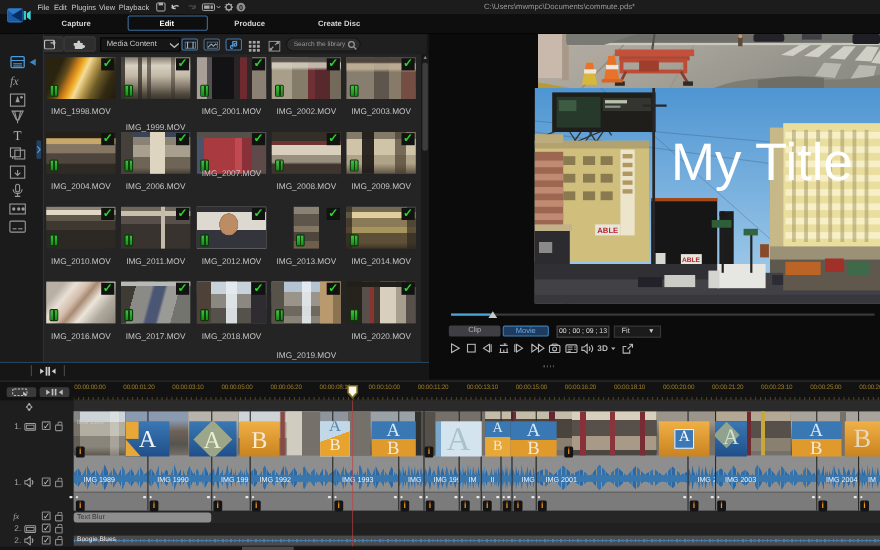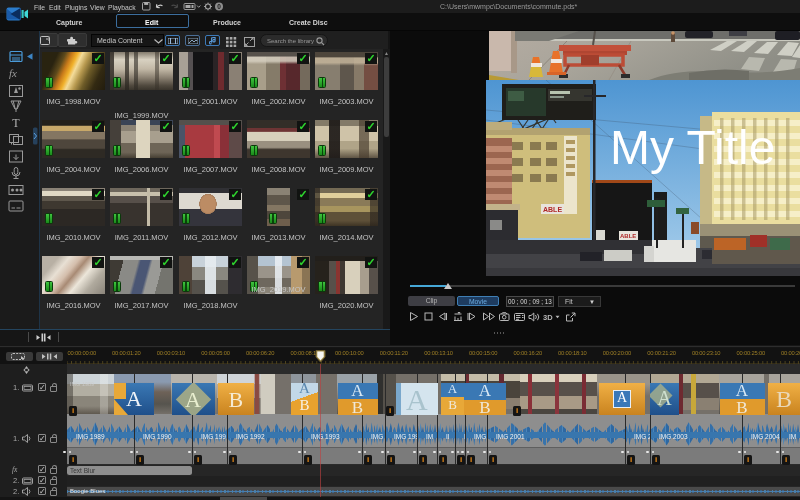--- a/index.html
+++ b/index.html
@@ -242,21 +242,21 @@
 <div class="chk" style="left:92px;top:121px">✓</div>
 <div class="abs gicon" style="left:45px;top:145px"></div>
 <div class="lbl" style="left:42px;top:165px">IMG_2004.MOV</div>
 <div class="thumb" style="left:110px;top:120px;background:linear-gradient(90deg,#45403a 0 18%,transparent 18% 42%,rgba(70,64,56,0.0) 42%),linear-gradient(90deg,transparent 0 42%,#ddd5bf 42% 64%,transparent 64%),linear-gradient(180deg,#3a4456 0 12%,#8a8274 12% 30%,#a89f8e 30% 60%,#6e6557 60% 85%,#463f33 100%)"></div>
 <div class="chk" style="left:160px;top:121px">✓</div>
 <div class="abs gicon" style="left:113px;top:145px"></div>
 <div class="lbl" style="left:110px;top:165px">IMG_2006.MOV</div>
 <div class="thumb" style="left:179px;top:120px;background:linear-gradient(180deg,#54504c 0 14%,transparent 14%),linear-gradient(90deg,#4a5468 0 10%,#a83a40 10% 55%,#c04a50 55% 65%,#8a3038 65% 80%,#5e4a48 80%),linear-gradient(180deg,transparent 0 62%,rgba(30,26,26,0.75) 78% 100%)"></div>
 <div class="chk" style="left:229px;top:121px">✓</div>
 <div class="abs gicon" style="left:182px;top:145px"></div>
-<div class="lbl" style="left:179px;top:165px">IMG_2007.MOV</div>
+<div class="lbl" style="left:179px;top:153px">IMG_2007.MOV</div>
 <div class="thumb" style="left:247px;top:120px;background:linear-gradient(180deg,#332e28 0 22%,#6e3434 22% 30%,#d8d0bc 32% 55%,#9a9080 55% 72%,#3e362e 78% 100%),linear-gradient(90deg,rgba(40,36,30,0.6) 0 10%,transparent 10% 84%,rgba(40,36,30,0.55) 84%)"></div>
 <div class="chk" style="left:297px;top:121px">✓</div>
 <div class="abs gicon" style="left:250px;top:145px"></div>
 <div class="lbl" style="left:247px;top:165px">IMG_2008.MOV</div>
 <div class="thumb" style="left:315px;top:120px;background:linear-gradient(90deg,transparent 0 22%,rgba(30,26,24,0.92) 22% 40%,transparent 40% 70%,rgba(70,58,44,0.65) 70% 86%,transparent 86%),linear-gradient(180deg,#837a68 0 16%,#cfc3a8 16% 55%,#b0a488 55% 75%,#5e5444 100%)"></div>
 <div class="chk" style="left:365px;top:121px">✓</div>
 <div class="abs gicon" style="left:318px;top:145px"></div>
 <div class="lbl" style="left:315px;top:165px">IMG_2009.MOV</div>
 <div class="thumb" style="left:42px;top:188px;background:linear-gradient(180deg,#8a8276 0 8%,#e0d8c4 8% 20%,#5e574c 20% 34%,#3e3830 34% 55%,#2c2824 55% 100%),linear-gradient(90deg,rgba(24,22,20,0.5) 0 12%,transparent 12% 85%,rgba(24,22,20,0.5) 85%)"></div>
 <div class="chk" style="left:92px;top:189px">✓</div>
@@ -287,21 +287,21 @@
 <div class="chk" style="left:160px;top:257px">✓</div>
 <div class="abs gicon" style="left:113px;top:281px"></div>
 <div class="lbl" style="left:110px;top:301px">IMG_2017.MOV</div>
 <div class="thumb" style="left:179px;top:256px;background:linear-gradient(90deg,#4e4238 0 20%,transparent 20% 42%,rgba(230,236,240,0.9) 42% 58%,transparent 58% 78%,#2e2c30 78%),linear-gradient(180deg,#c8d2da 0 30%,#8a8880 30% 62%,#55524c 62% 100%)"></div>
 <div class="chk" style="left:229px;top:257px">✓</div>
 <div class="abs gicon" style="left:182px;top:281px"></div>
 <div class="lbl" style="left:179px;top:301px">IMG_2018.MOV</div>
 <div class="thumb" style="left:247px;top:256px;background:linear-gradient(90deg,#57524a 0 18%,transparent 18% 44%,rgba(235,240,245,0.85) 44% 56%,transparent 56% 70%,#b89a6e 70% 88%,#8a7454 88%),linear-gradient(180deg,#b4c4d2 0 26%,#9a948a 26% 58%,#6e685e 58% 82%,#8a8478 82% 100%)"></div>
 <div class="chk" style="left:297px;top:257px">✓</div>
 <div class="abs gicon" style="left:250px;top:281px"></div>
-<div class="lbl" style="left:247px;top:285px">IMG_2019.MOV</div>
+<div class="lbl" style="left:247px;top:318px">IMG_2019.MOV</div>
 <div class="thumb" style="left:315px;top:256px;background:linear-gradient(180deg,#221f1b 0 14%,transparent 14%),linear-gradient(90deg,#26221c 0 22%,#57504a 22% 34%,#8a3430 34% 40%,#3e3832 40% 48%,#d8d0bc 48% 72%,#a89e8e 72% 86%,#57504a 86%),linear-gradient(180deg,transparent 0 74%,rgba(28,25,21,0.7) 90% 100%)"></div>
 <div class="chk" style="left:365px;top:257px">✓</div>
 <div class="abs gicon" style="left:318px;top:281px"></div>
 <div class="lbl" style="left:315px;top:301px">IMG_2020.MOV</div>
 <div id="preview">
 
   <svg class="abs" style="left:99px;top:0" width="311" height="49" viewBox="0 0 311 49">
     <linearGradient id="pave" x1="0" y1="0" x2="1" y2="0.3">
           <stop offset="0" stop-color="#b5aca2"></stop>
           <stop offset="0.45" stop-color="#a8a49a"></stop>

